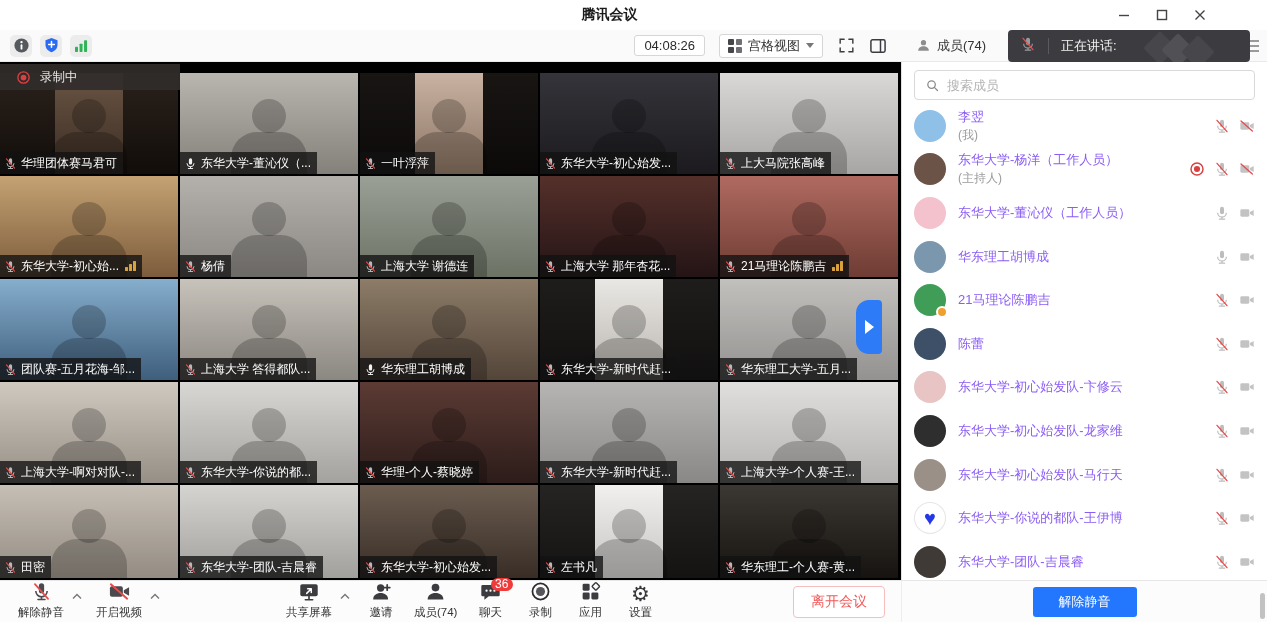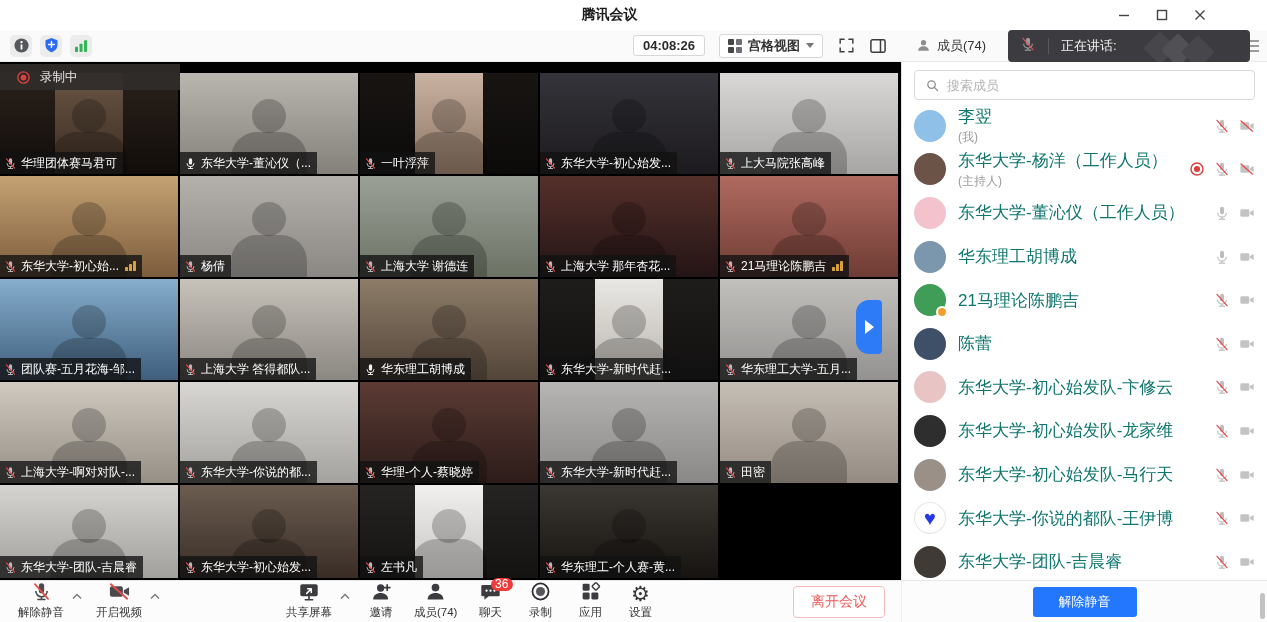--- a/index.html
+++ b/index.html
@@ -11,21 +11,21 @@
     display:flex; align-items:center; justify-content:center; }
   .titlebar .title { font-size:14px; color:#1a1a1a; font-weight:700; }
   .win-controls { position:absolute; right:10px; top:0; height:30px; display:flex; align-items:center; gap:20px; }
   .win-btn { width:18px; height:18px; display:flex; align-items:center; justify-content:center; cursor:pointer; }
 
   
   .toolbar { position:absolute; top:30px; left:0; width:1267px; height:32px; background:#fafafa;
     border-bottom:1px solid #e9e9e9; display:flex; align-items:center; }
   .tb-left { display:flex; align-items:center; gap:8px; margin-left:10px; }
   .tb-chip { width:22px; height:22px; border-radius:5px; background:#ececec; display:flex; align-items:center; justify-content:center; }
-  .tb-right { display:flex; align-items:center; margin-left:auto;font-weight:bold; }
+  .tb-right { display:flex; align-items:center; margin-left:auto; }
   .timer-box { border:1px solid #d6d6d6; border-radius:3px; background:#fff; padding:2px 9px;
     font-size:13px; color:#2b2b2b; margin-right:14px; }
   .view-box { border:1px solid #d6d6d6; border-radius:3px; background:#fff; height:24px;
     display:flex; align-items:center; gap:6px; padding:0 8px; margin-right:14px; font-size:13px; color:#333; }
   .grid-ico { display:grid; grid-template-columns:6px 6px; grid-template-rows:6px 6px; gap:2px; }
   .grid-ico i { background:#46464a; border-radius:1px; }
   .grid-ico i:nth-child(2), .grid-ico i:nth-child(4){ background:#6e6e74; }
   .caret-down { width:0; height:0; border-left:4px solid transparent; border-right:4px solid transparent; border-top:5px solid #777; }
   .tb-iconbtn { margin-right:12px; display:flex; align-items:center; }
   .members-head { display:flex; align-items:center; gap:6px; font-size:13px; color:#333; margin-left:16px; margin-right:auto; }
@@ -75,21 +75,21 @@
   .search-box input { border:none; outline:none; flex:1; font-size:13px; color:#333; font-family:inherit; }
   .search-box input::placeholder { color:#b3b3b3; }
   .member-list { height:474px; overflow:hidden; }
   .member-row { height:43.6px; display:flex; align-items:center; padding:0 12px; cursor:pointer; }
   .avatar { width:32px; height:32px; border-radius:50%; flex:none; position:relative;
     display:flex; align-items:center; justify-content:center; overflow:visible; }
   .avatar .glyph { font-size:20px; line-height:1; }
   .avatar .abadge { position:absolute; right:-2px; bottom:-2px; width:12px; height:12px; border-radius:50%;
     background:#f0a030; border:2px solid #fff; }
   .m-txt { margin-left:12px; min-width:0; flex:1; }
-  .m-name { font-size:17px; color:#0f766e; white-space:nowrap; overflow:hidden; text-overflow:ellipsis; }
+  .m-name { font-size:13px; color:#8b5cf6; white-space:nowrap; overflow:hidden; text-overflow:ellipsis; }
   .m-sub { font-size:12px; color:#9b9b9b; margin-top:1px; }
   .m-icons { display:flex; align-items:center; gap:9px; margin-left:8px; }
 
   
   .bottombar { position:absolute; top:580px; left:0; width:1267px; height:42px; background:#fcfcfc;
     border-top:1px solid #e7e7e7; display:flex; }
   .bb-left { width:901px; display:flex; align-items:center; padding-left:18px; }
   .bb-item { display:flex; flex-direction:column; align-items:center; justify-content:center;
     margin-right:16px; cursor:pointer; position:relative; min-width:34px; }
   .bb-item .lbl { font-size:11.5px; color:#333; margin-top:1px; white-space:nowrap; }
@@ -566,20 +566,38 @@
     <rect x="9" y="2.5" width="6" height="11.5" rx="3" fill="#b9b9bd"></rect>
     <path d="M5.5 11.5a6.5 6.5 0 0 0 13 0" fill="none" stroke="#b9b9bd" stroke-width="1.8"></path>
     <path d="M12 18v3.2M8 21.2h8" stroke="#b9b9bd" stroke-width="1.8" stroke-linecap="round"></path>
     <path d="M4.5 3.5L19.5 20.5" stroke="#e84b4b" stroke-width="2" stroke-linecap="round"></path>
             </svg>
           </span>
       <span>东华大学-新时代赶...</span>
 
     </div>
       </div>
+      <div class="tile" style="background: linear-gradient(rgb(225, 223, 221) 0%, rgb(180, 178, 176) 100%);">
+        <div class="sil">
+          <div class="sil-head"></div>
+          <div class="sil-body"></div>
+        </div>
+        <div class="name-bar">
+      <span style="display:flex">
+            <svg width="13" height="13" viewBox="0 0 24 24">
+    <rect x="9" y="2.5" width="6" height="11.5" rx="3" fill="#b9b9bd"></rect>
+    <path d="M5.5 11.5a6.5 6.5 0 0 0 13 0" fill="none" stroke="#b9b9bd" stroke-width="1.8"></path>
+    <path d="M12 18v3.2M8 21.2h8" stroke="#b9b9bd" stroke-width="1.8" stroke-linecap="round"></path>
+    <path d="M4.5 3.5L19.5 20.5" stroke="#e84b4b" stroke-width="2" stroke-linecap="round"></path>
+            </svg>
+          </span>
+      <span>上海大学-个人赛-王...</span>
+
+    </div>
+      </div>
       <div class="tile" style="background: linear-gradient(rgb(198, 191, 181) 0%, rgb(148, 140, 130) 100%);">
         <div class="sil">
           <div class="sil-head"></div>
           <div class="sil-body"></div>
         </div>
         <div class="name-bar">
       <span style="display:flex">
             <svg width="13" height="13" viewBox="0 0 24 24">
     <rect x="9" y="2.5" width="6" height="11.5" rx="3" fill="#b9b9bd"></rect>
     <path d="M5.5 11.5a6.5 6.5 0 0 0 13 0" fill="none" stroke="#b9b9bd" stroke-width="1.8"></path>

